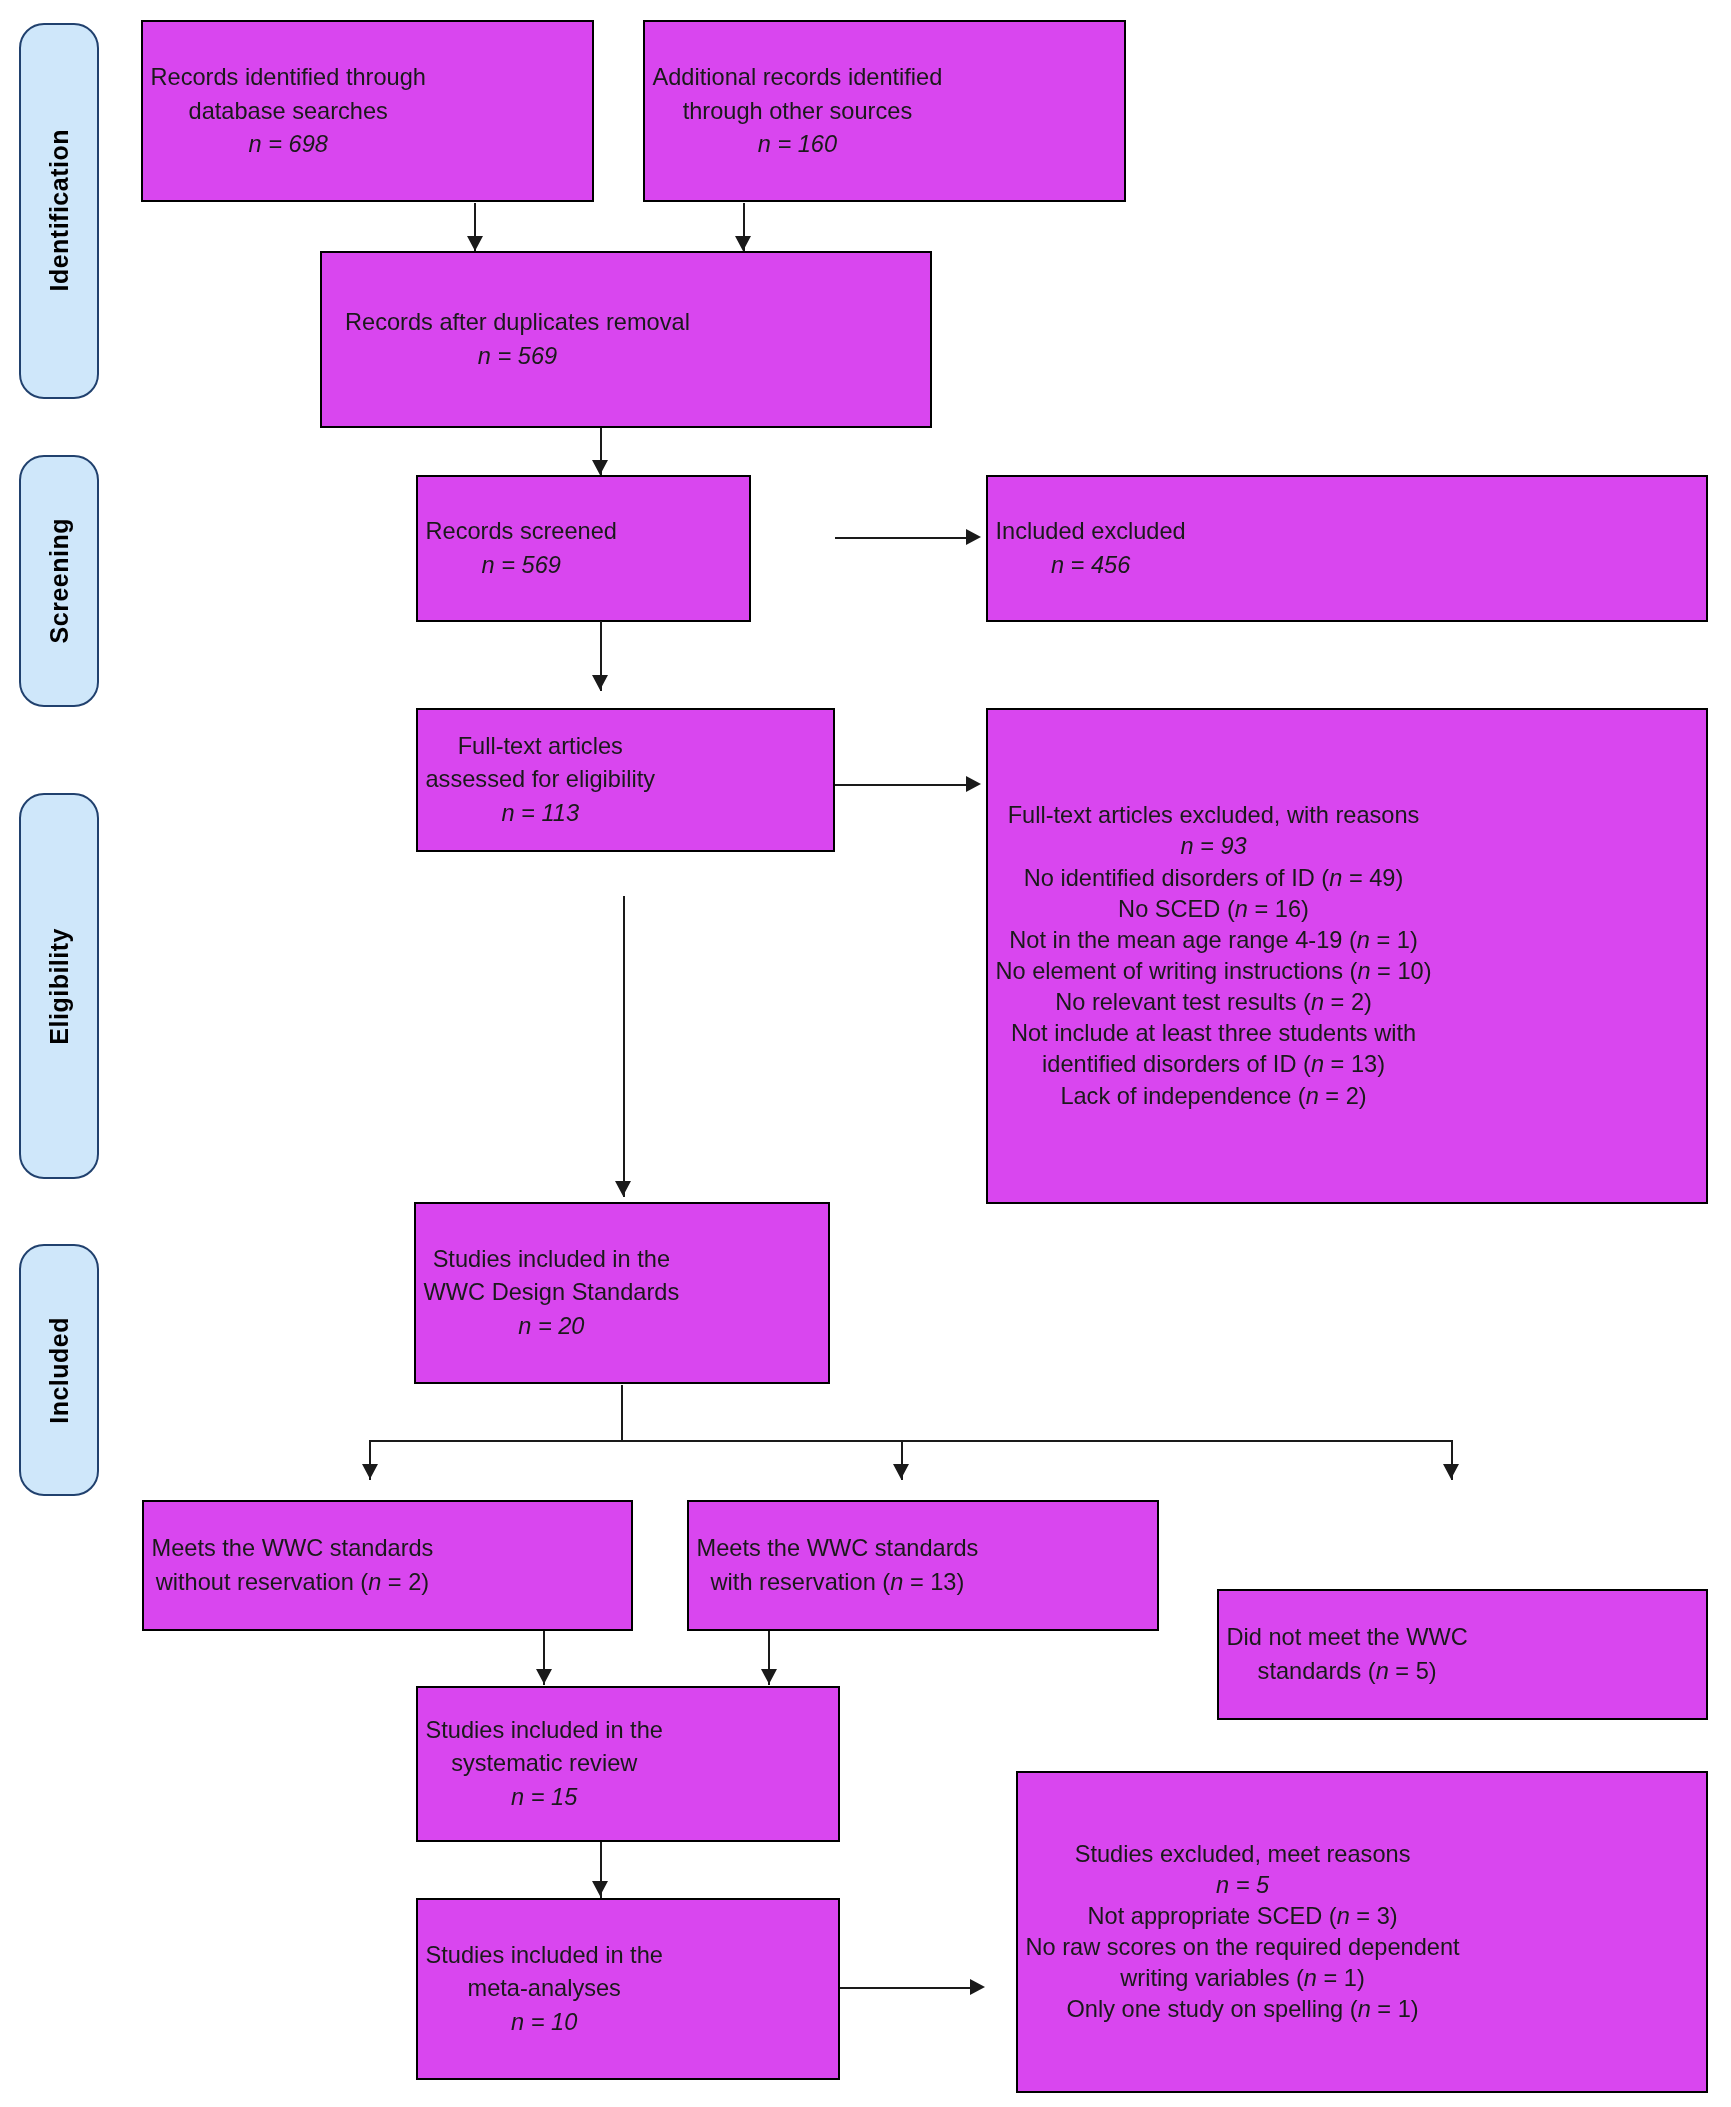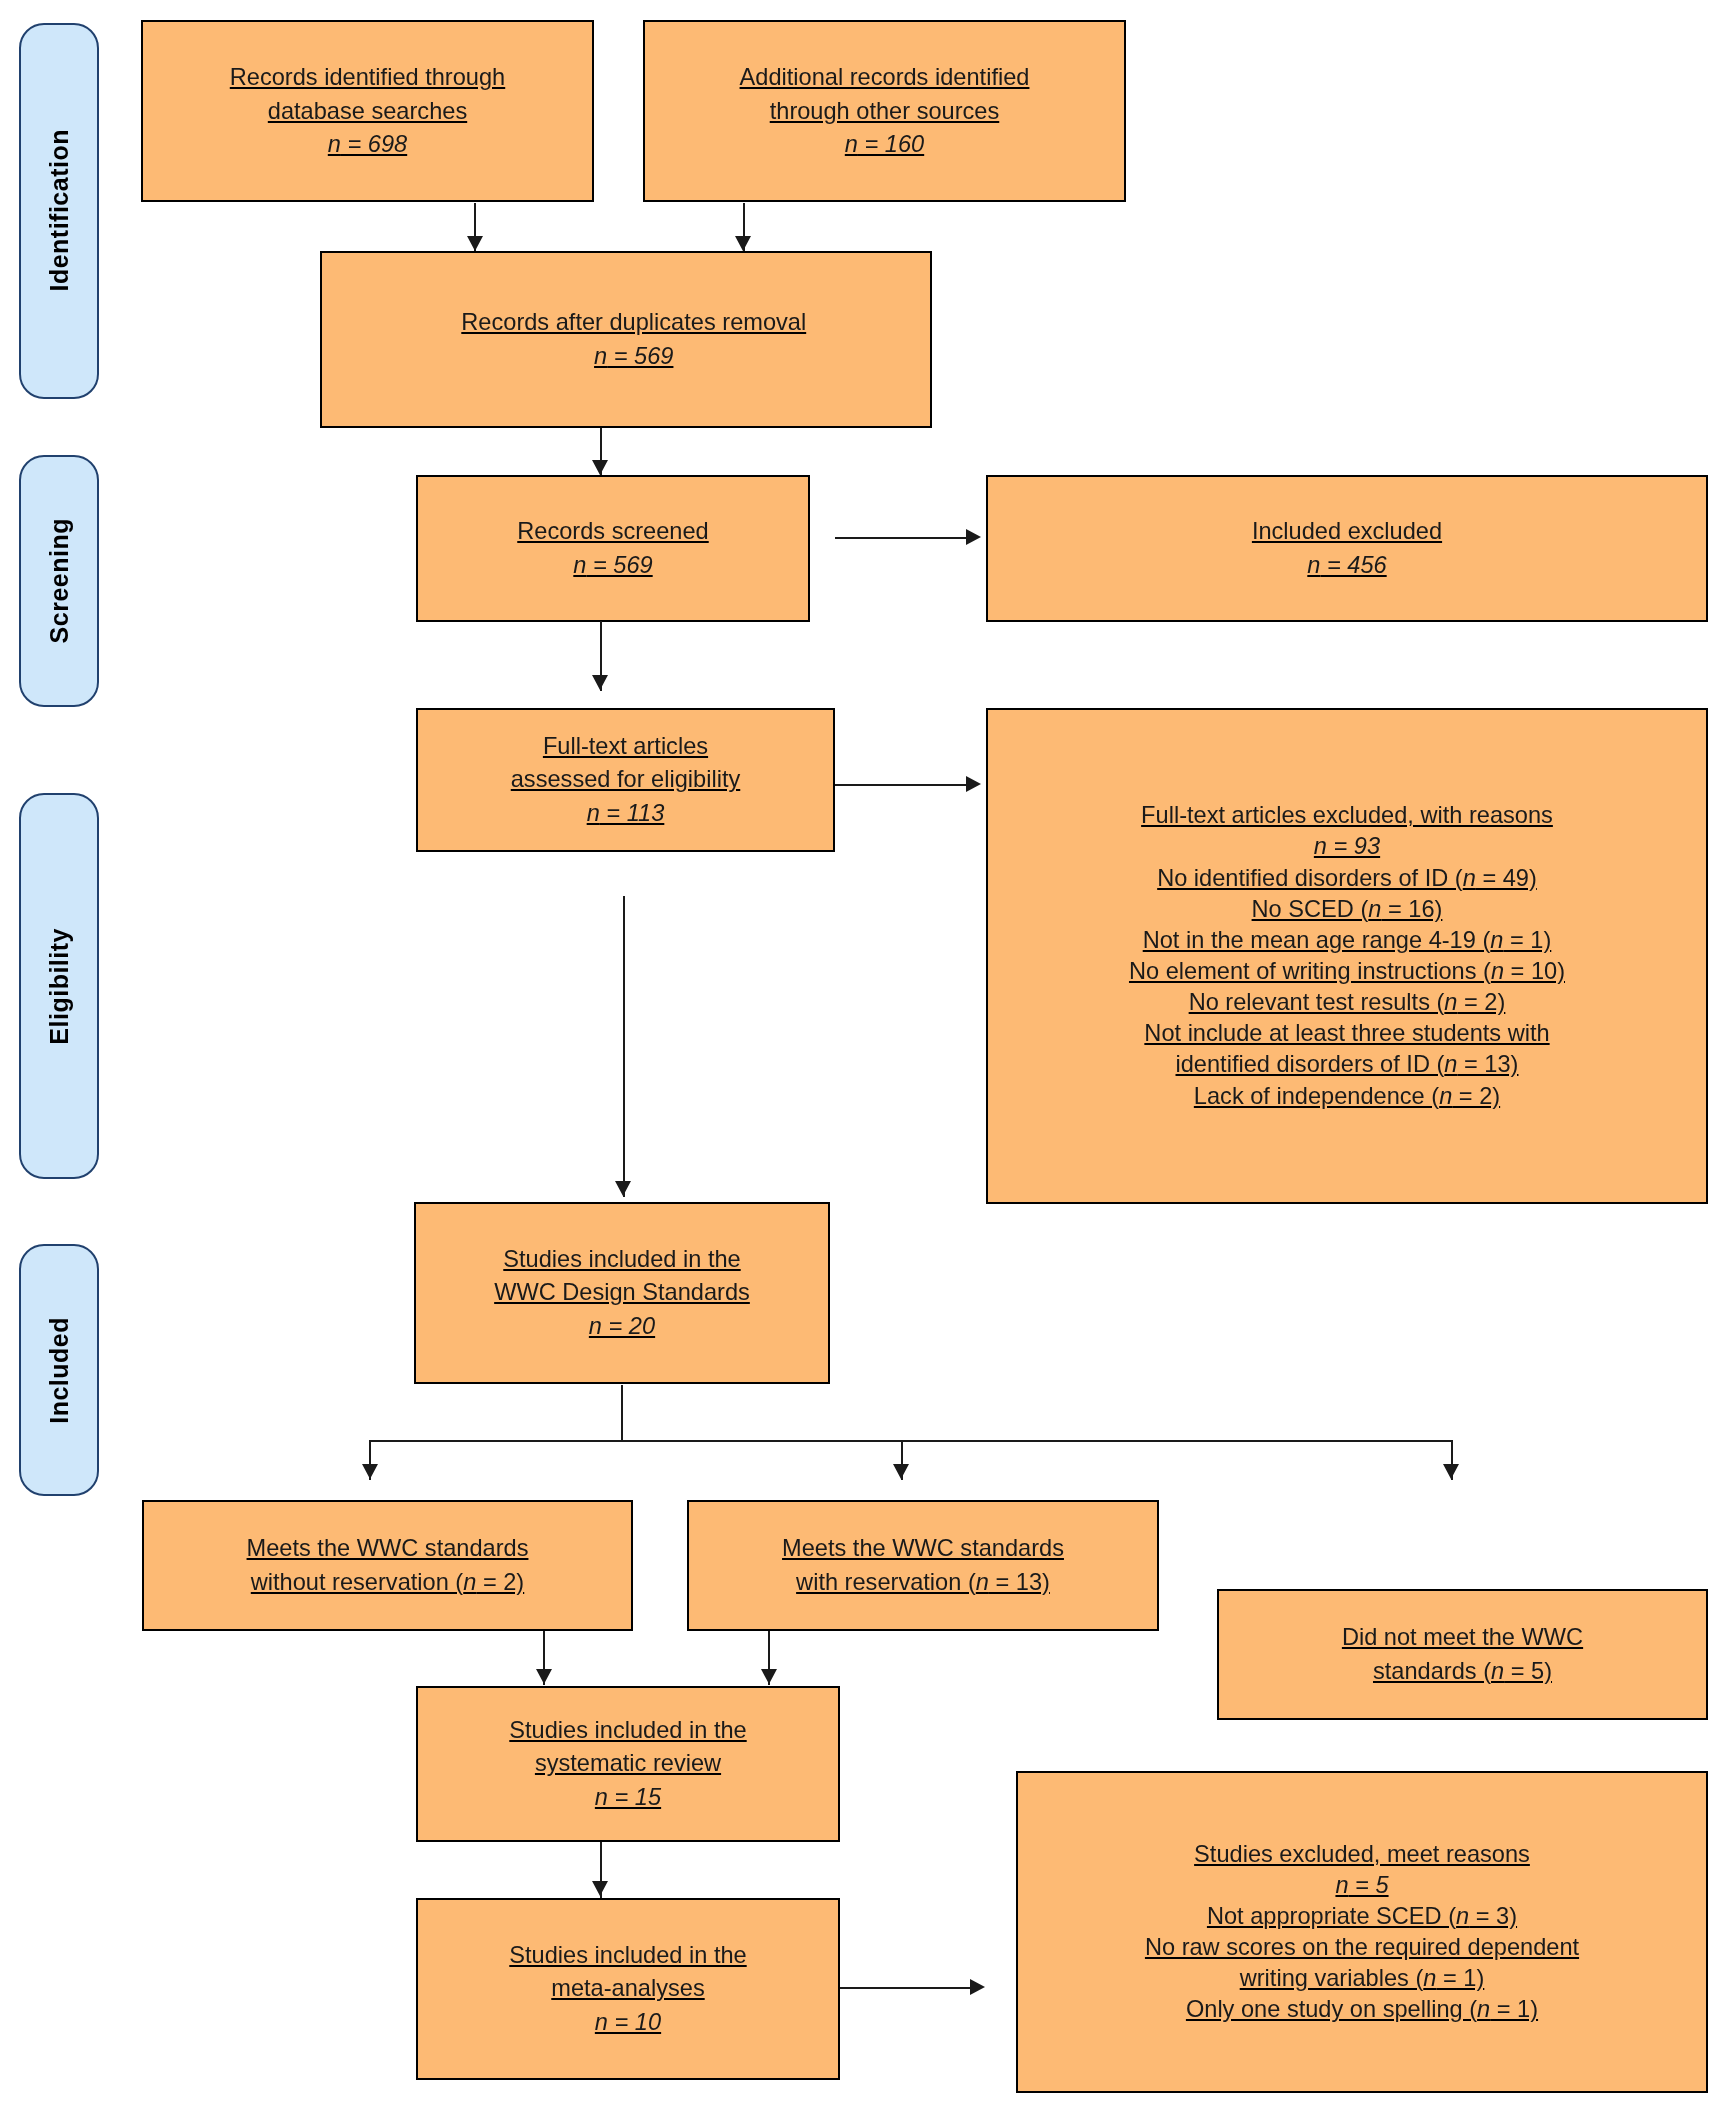--- a/index.html
+++ b/index.html
@@ -21,27 +21,26 @@
     font-weight:bold;
     font-size:25px;
     color:#000000;
     letter-spacing:0.5px;
     white-space:nowrap;
   }
 
   
   .box{
     position:absolute;
-    background:#fdba74;
+    background:#d946ef;
     border:2.1px solid #000000;
     box-sizing:border-box;
-    display:flex;align-items:center;justify-content:center;
+    display:flex;align-items:center;justify-content:flex-start;
     text-align:center;
     padding:4.3px 7.5px;
-    text-decoration:underline;
   }
   .box .txt{
     font-size:23.6px;
     line-height:1.42;
     color:#1a1a1a;
   }
   .box .txt.tight{line-height:1.32;}
   em{font-style:italic;}
 
   
@@ -106,21 +105,21 @@
   <div class="box" style="left:320px;top:251px;width:612px;height:177px;padding-left:23px;">
     <div class="txt">
       <div>Records after duplicates removal</div>
       <div><em><em>n</em> = 569</em></div>
     </div>
   </div>
 
   <div class="vline" style="left:600px;top:428px;height:48px;"></div>
   <div class="arrow-down" style="left:592px;top:460px;"></div>
 
-  <div class="box" style="left:416px;top:475px;width:394px;height:147px;">
+  <div class="box" style="left:416px;top:475px;width:335px;height:147px;">
     <div class="txt">
       <div>Records screened</div>
       <div><em><em>n</em> = 569</em></div>
     </div>
   </div>
 
   <div class="hline" style="left:835px;top:537px;width:137px;"></div>
   <div class="arrow-right" style="left:966px;top:529px;"></div>
 
   <div class="box" style="left:986px;top:475px;width:722px;height:147px;">

